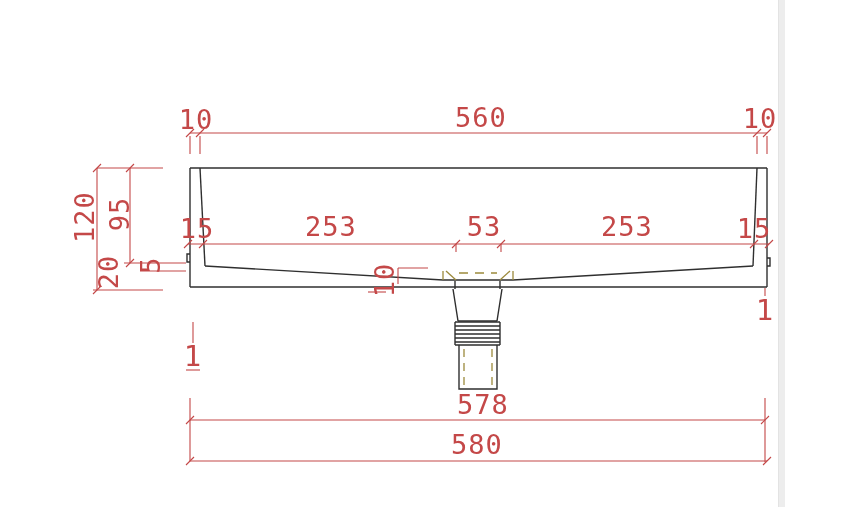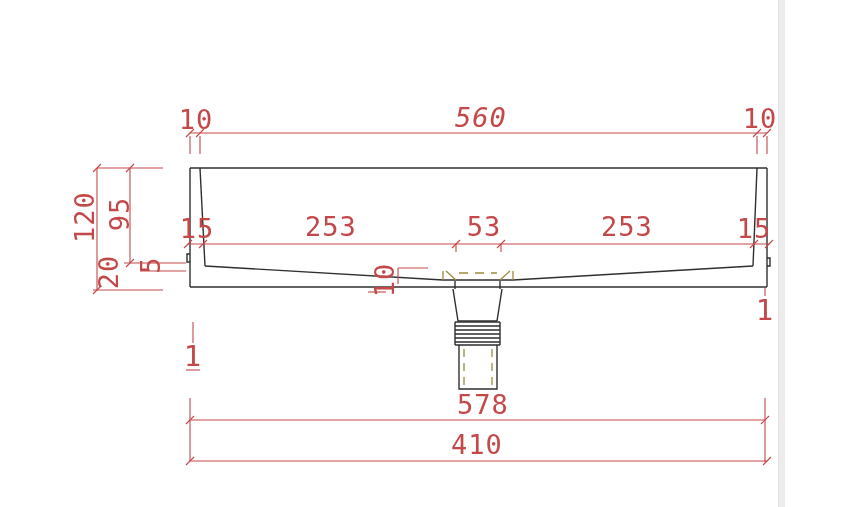--- a/index.html
+++ b/index.html
@@ -82,36 +82,36 @@
       <path d="M765,288 V296"></path>
 
       <path d="M190,420 H765"></path>
       <path d="M190,461 H767"></path>
       <path d="M190,398 V461 M765,398 V462"></path>
       <path d="M186,424 L194,416 M761,424 L769,416 M186,465 L194,457 M763,465 L771,457"></path>
     </g>
   </svg>
 
   <span class="lbl" style="left:196px;top:119px;">10</span>
-  <span class="lbl" style="left:481px;top:117px;font-style:italic;">560</span>
+  <span class="lbl" style="left:481px;top:117px;">560</span>
   <span class="lbl" style="left:760px;top:118px;">10</span>
 
   <span class="lbl rot" style="left:84px;top:217px;">120</span>
   <span class="lbl rot" style="left:119px;top:214px;">95</span>
   <span class="lbl rot" style="left:108px;top:272px;">20</span>
   <span class="lbl rot" style="left:150px;top:265px;">5</span>
 
   <span class="lbl" style="left:197px;top:228px;">15</span>
   <span class="lbl" style="left:331px;top:226px;">253</span>
   <span class="lbl" style="left:484px;top:226px;">53</span>
   <span class="lbl" style="left:627px;top:226px;">253</span>
   <span class="lbl" style="left:754px;top:228px;">15</span>
 
   <span class="lbl rot" style="left:384px;top:280px;">10</span>
 
   <span class="lbl small-mark" style="left:193px;top:356px;">1</span>
   <span class="lbl small-mark" style="left:765px;top:310px;">1</span>
 
   <span class="lbl" style="left:483px;top:396px;margin-top:8px;">578</span>
-  <span class="lbl" style="left:477px;top:444px;">410</span>
+  <span class="lbl" style="left:477px;top:444px;">580</span>
 
   <div id="edge-strip"></div>
 </div>
 
 </body></html>

